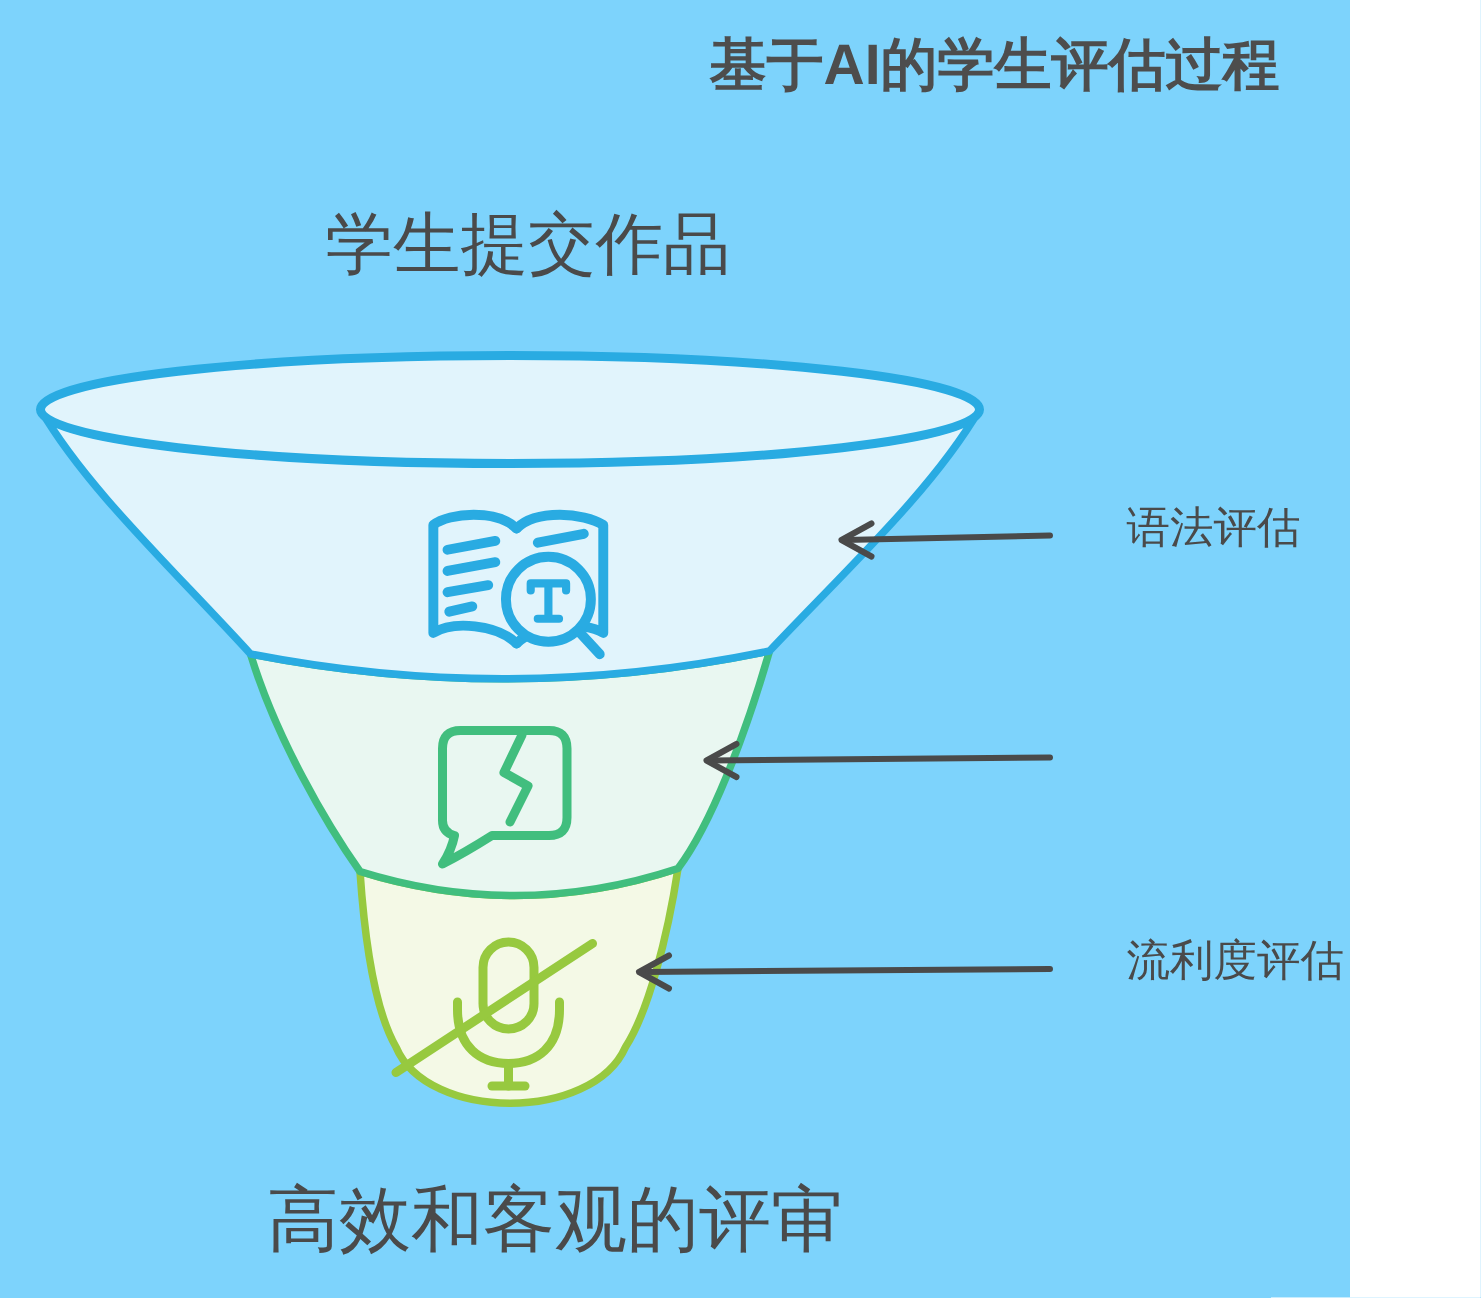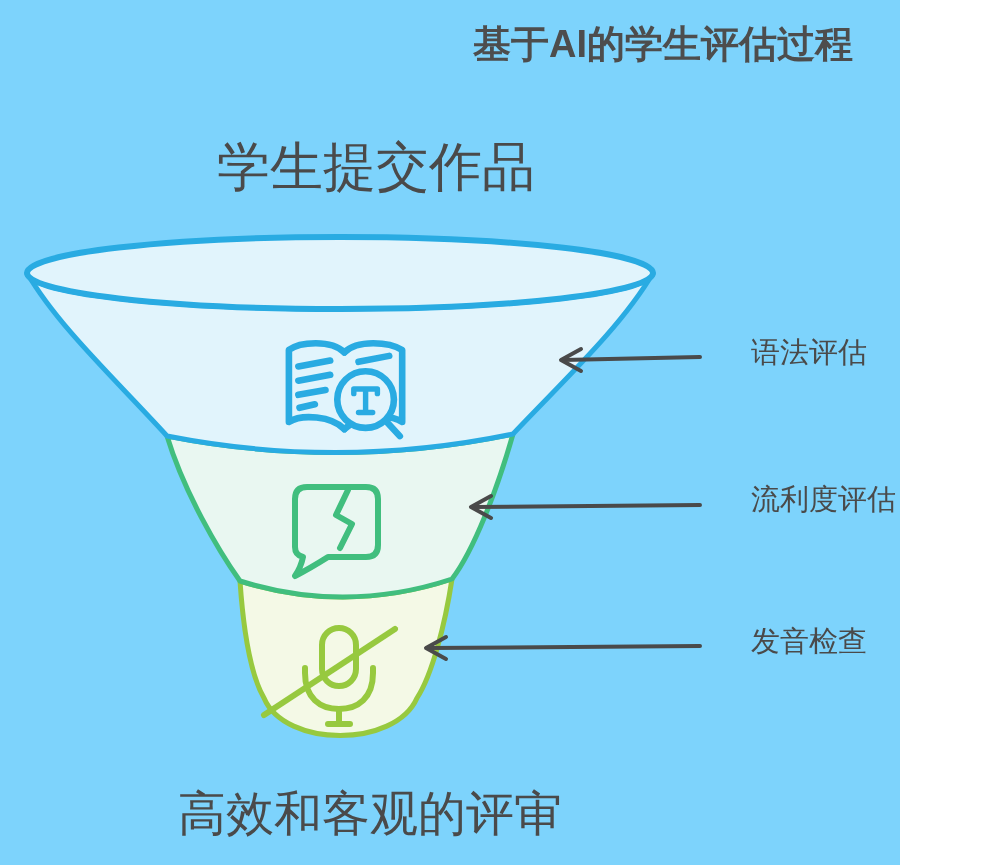--- a/index.html
+++ b/index.html
@@ -12,21 +12,21 @@
   }
   .scene { position:absolute; left:0; top:0; }
   .label {
     position:absolute;
     color:#4A4A4A;
     line-height:1;
     white-space:nowrap;
     letter-spacing:0px;
   }
   .title-label   { left:473px; top:25px;  font-size:38px; font-weight:700; color:#4D4D4D; }
-  .input-label   { left:217px; top:140px; font-size:53px; font-weight:400; }
+  .input-label   { left:217px; top:140px; font-size:45px; font-weight:400; }
   .output-label  { left:178px; top:790px; font-size:48px; font-weight:400; }
   .side-label    { font-size:29px; font-weight:400; left:751px; }
   .side-label-1  { top:338px; }
   .side-label-2  { top:485px; }
   .side-label-3  { top:627px; }
 </style>
 </head>
 <body>
 
 <div class="canvas">
@@ -87,19 +87,18 @@
       <polyline points="446,637 426,648 446,659"></polyline>
     </g>
   </svg>
 
   <div class="label title-label">基于AI的学生评估过程</div>
 
   <div class="label input-label">学生提交作品</div>
 
   <div class="label side-label side-label-1">语法评估</div>
 
-  <div class="label side-label side-label-2">流利度评估</div>
 
-  <div class="label side-label side-label-3">发音检查</div>
+  <div class="label side-label side-label-3">流利度评估</div>
 
   <div class="label output-label">高效和客观的评审</div>
 
 </div>
 
 </body></html>

